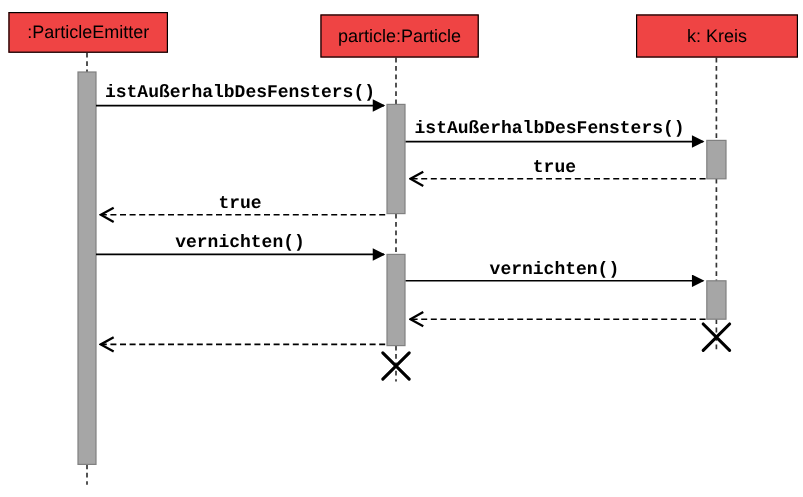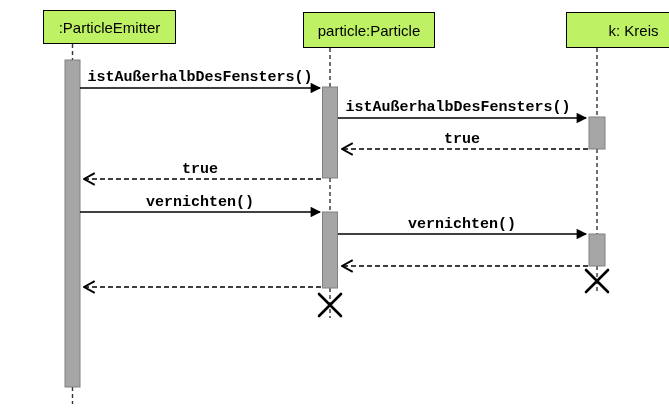--- a/index.html
+++ b/index.html
@@ -11,30 +11,29 @@
     position: relative;
     width: 669px;
     height: 414px;
     background: #ffffff;
     font-family: "Liberation Sans", sans-serif;
     overflow: hidden;
   }
   .head {
     position: absolute;
     box-sizing: border-box;
-    background: #bef264;
+    background: #ef4444;
     border: 1.6px solid #000000;
     display: flex;
     align-items: center;
     justify-content: center;
     font-size: 15px;
     color: #000000;
     white-space: nowrap;
     z-index: 2;
-    margin-left: 36px;
   }
   .overlay {
     position: absolute;
     left: 0;
     top: 0;
     z-index: 1;
   }
   .msg-label {
     font-family: "Liberation Mono", "DejaVu Sans Mono", monospace;
     font-size: 15px;

